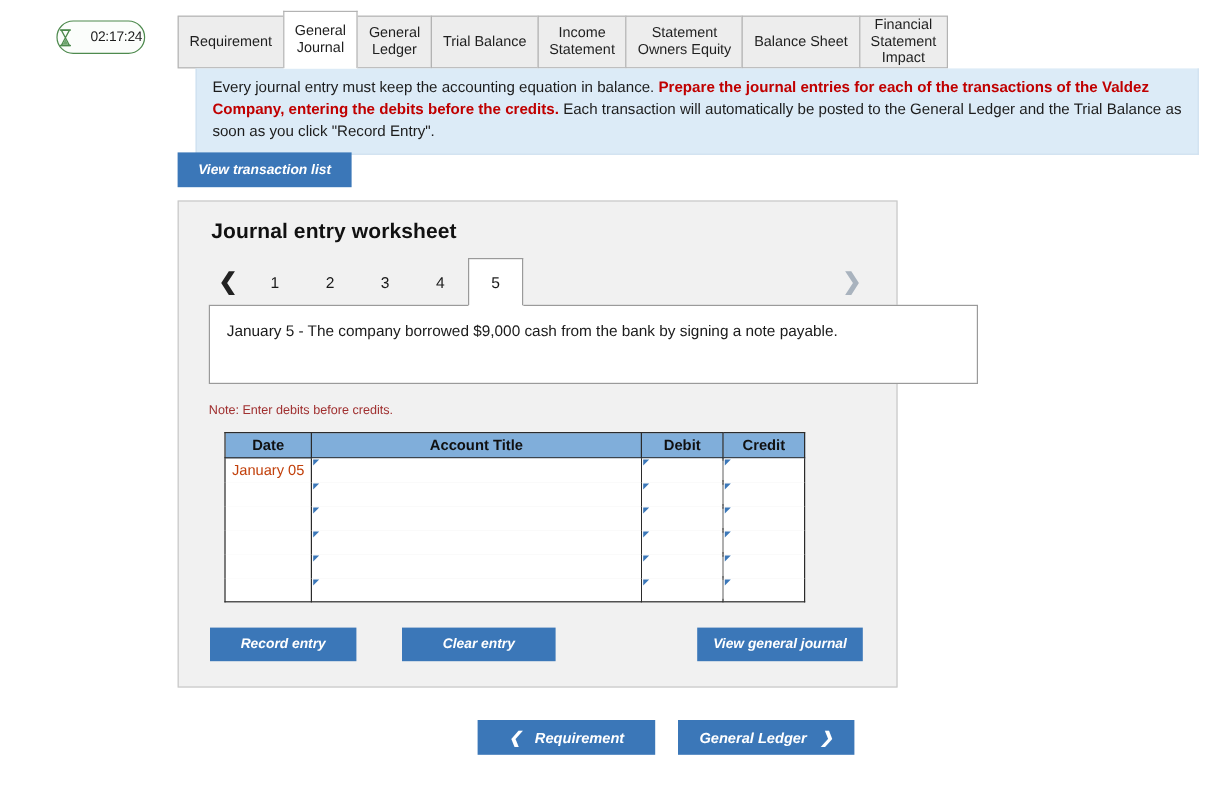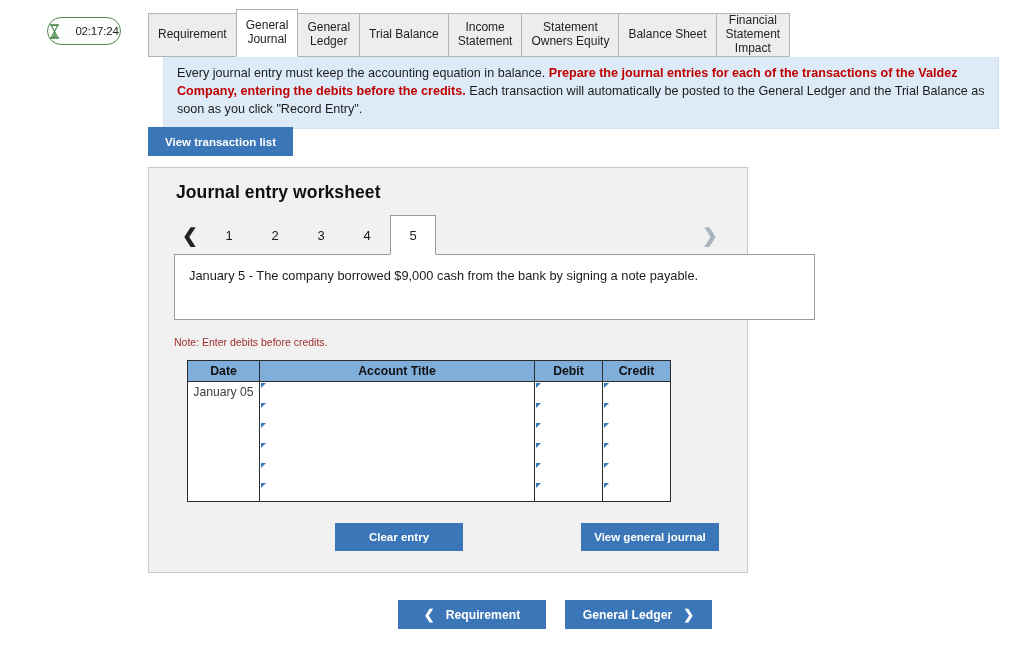--- a/index.html
+++ b/index.html
@@ -56,21 +56,21 @@
     font-size: 12.6px; line-height: 1.42; color: #1c1c1c; margin-left: 15px;
   }
   .banner b { color: #c00000; font-weight: bold; }
 
   
   .btn {
     background: #3b77b8; color: #ffffff; border: none;
     font-family: "Liberation Sans", sans-serif;
     font-size: 11.5px; font-weight: bold;
     cursor: pointer; text-align: right;
-    display: inline-flex; align-items: center; justify-content: center;
+    display: inline-flex; align-items: center; justify-content: center; font-style: italic;
   }
   .btn-transaction-list {
     position: absolute; left: 148px; top: 127px;
     width: 145px; height: 29px;
   }
 
   
   .panel {
     position: absolute; left: 148px; top: 167px;
     width: 600px; height: 406px;
@@ -134,21 +134,21 @@
     border-top: none; border-bottom: none;
     background: #ffffff; height: 20px; padding: 0;
     vertical-align: middle;
   }
   .jtable tr.row-last td { border-bottom: 1px solid #2b2b2b; }
   .col-date   { width: 72px; }
   .col-title  { width: 275px; }
   .col-debit  { width: 68px; }
   .col-credit { width: 68px; }
   .cell-date {
-    font-size: 12.2px; color: #404040; text-align: center;
+    font-size: 12.2px; color: #c2410c; text-align: center;
     background: #ffffff; padding: 0 2px;
   }
   .cell-input {
     position: relative; background: #80aeda; padding: 1px 1px 2px 1px;
   }
   .cell-input .inp {
     display: block; width: 100%; height: 16px;
     background: #ffffff; border: none; outline: none;
     font-family: "Liberation Sans", sans-serif; font-size: 12px;
     color: #151515; padding: 0 3px;
@@ -330,20 +330,21 @@
             <input class="inp" type="text" value="" style="">
           </td>
           <td class="cell-input">
             <span class="marker"></span>
             <input class="inp" type="text" value="" style="">
           </td>
         </tr>
       </tbody>
     </table>
 
+    <button class="btn btn-record">Record entry</button>
     <button class="btn btn-clear">Clear entry</button>
     <button class="btn btn-viewgj">View general journal</button>
   </div>
 
   <button class="btn btn-req">
     <span class="chev">❮</span>
     <span>Requirement</span>
   </button>
   <button class="btn btn-gl">
     <span>General Ledger</span>

